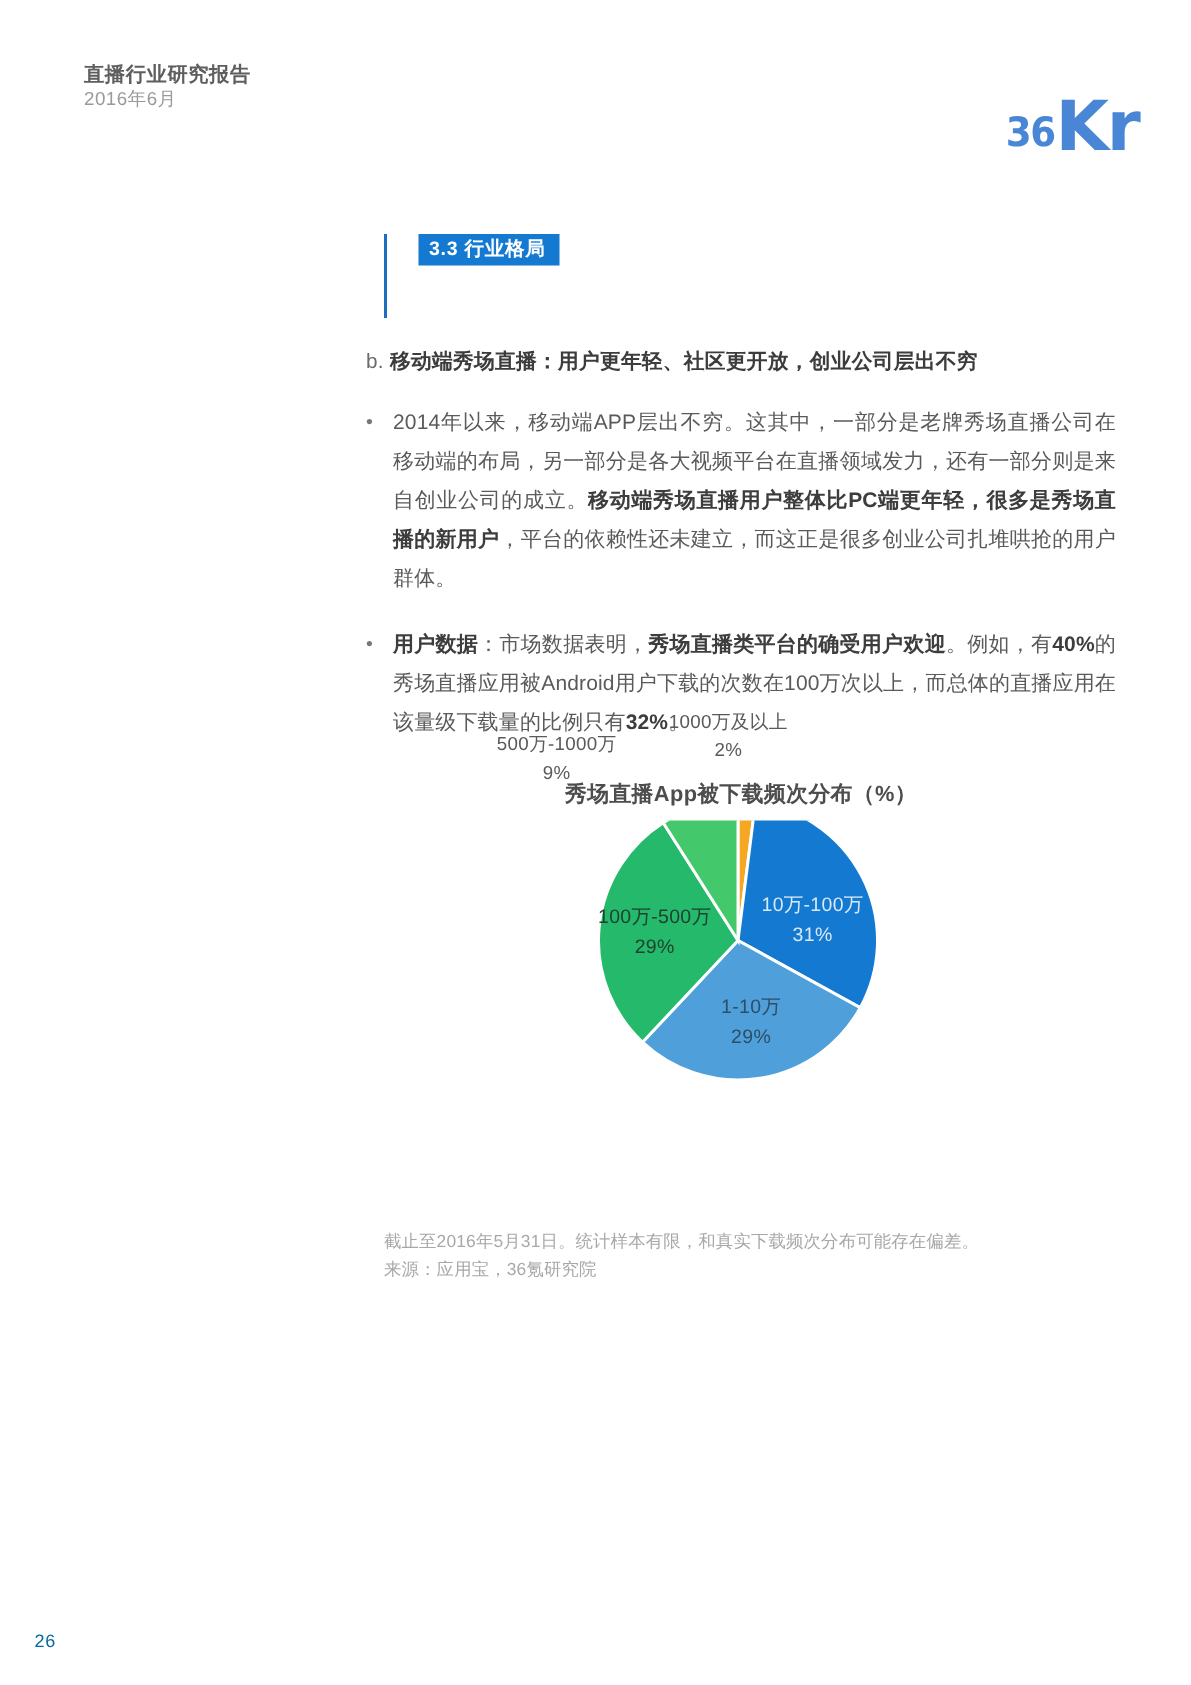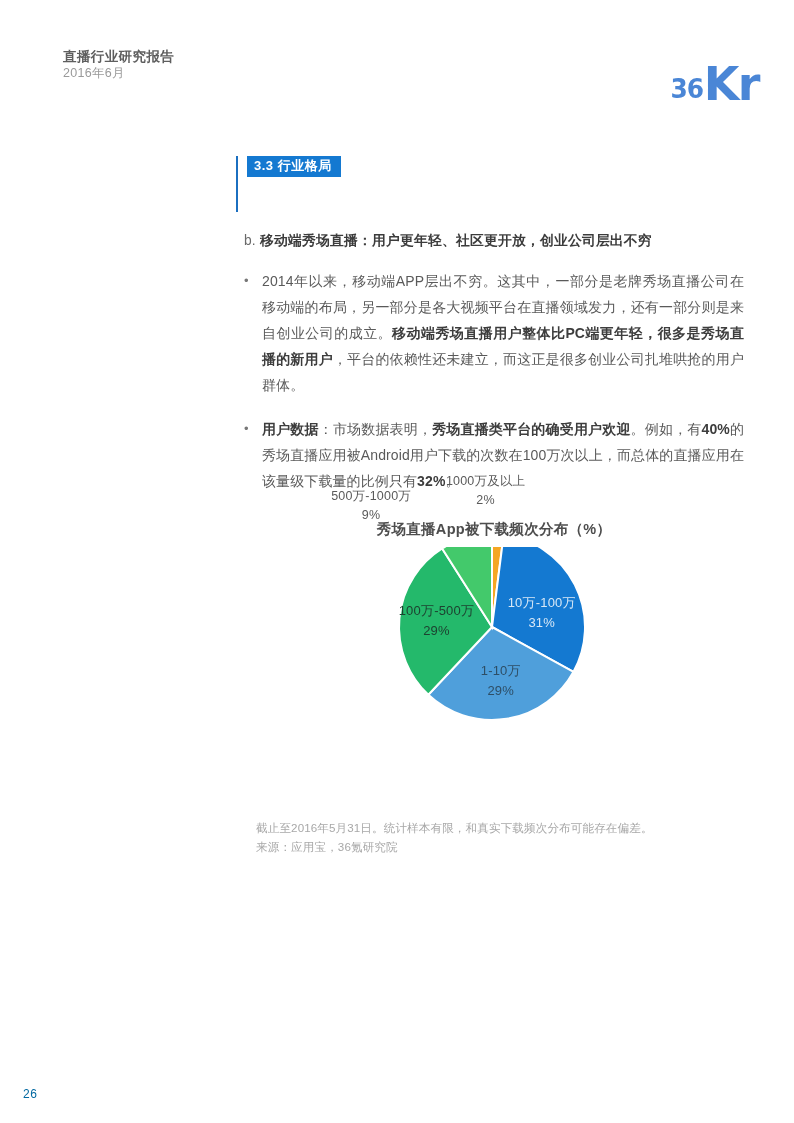--- a/index.html
+++ b/index.html
@@ -15,22 +15,23 @@
     -webkit-font-smoothing: antialiased;
     overflow: hidden;
   }
 
   
   #page-header {
     position: absolute;
     left: 40px;
     top: 42px;
     display: flex;
-    align-items: center;
+    align-items: flex-start;
     height: 46px;
+    flex-direction: column;
   }
   #header-bar {
     width: 7px;
     background: #1479D1;
     flex: 0 0 auto;
   }
   #header-texts {
     padding-left: 16px;
     display: flex;
     flex-direction: column;
@@ -73,24 +74,24 @@
     letter-spacing: -1.5px;
     font-family: "DejaVu Sans", sans-serif;
     margin-left: -1px;
     position: relative;
     top: 5px;
   }
 
   
   #section-block {
     position: absolute;
-    left: 236px;
+    left: 256px;
     top: 156px;
     border-left: 2px solid #1b6fc0;
-    padding-left: 9px;
+    padding-left: 21px;
     height: 56px;
     box-sizing: border-box;
   }
   #section-badge {
     display: inline-block;
     background: #1479D1;
     color: #ffffff;
     font-size: 13px;
     font-weight: bold;
     padding: 3px 9px 4px 7px;

